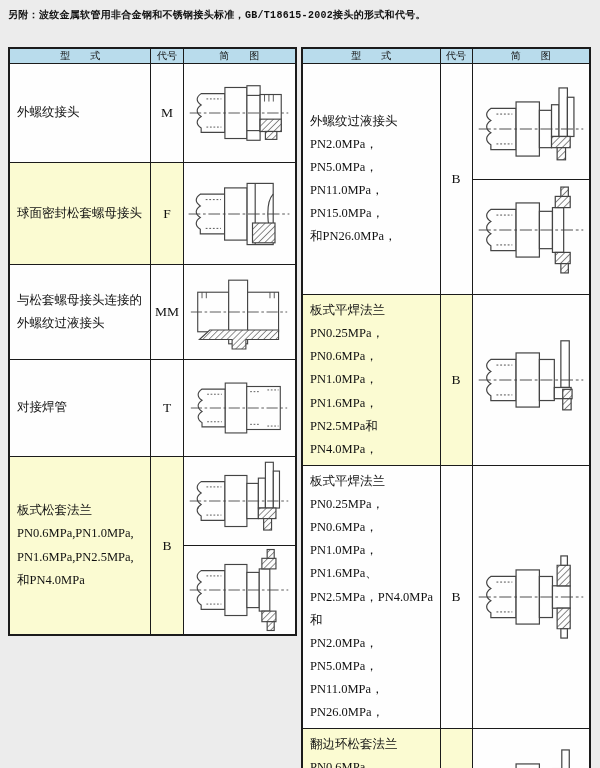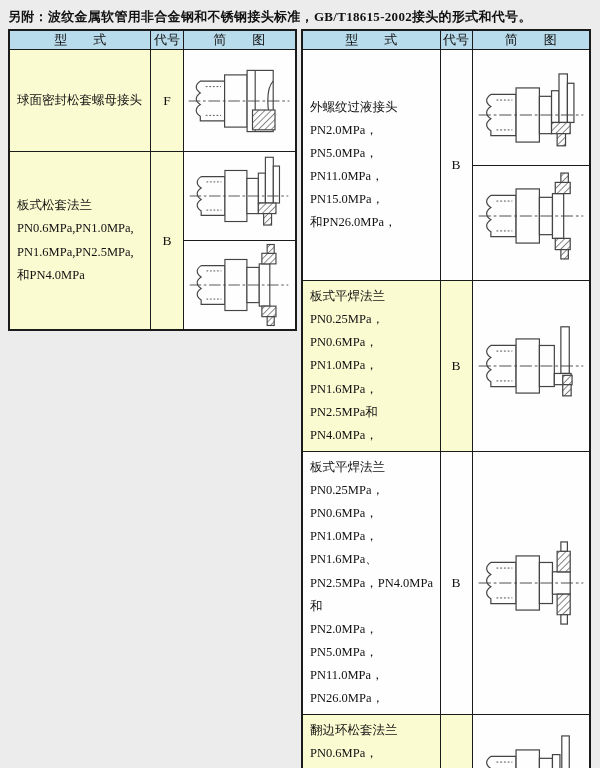--- a/index.html
+++ b/index.html
@@ -13,45 +13,45 @@
   }
   *{box-sizing:border-box;margin:0;padding:0;}
   html,body{width:600px;}
   body{
     background:var(--page_bg);
     font-family:"Liberation Serif","DejaVu Serif",serif;
     color:var(--text_color);
     padding:6px 8px;
   }
   .note-title{
-    font-family:Liberation Serif, serif;
+    font-family:Liberation Mono, monospace;
     font-weight:bold;
-    font-size:13px;
+    font-size:10px;
     letter-spacing:0.3px;
-    margin:2px 0 3px 0;
+    margin:2px 0 25px 0;
   }
   .tables{display:flex;gap:4px;align-items:flex-start;}
   table{
     border-collapse:collapse;
     table-layout:fixed;
     background:var(--cell_white);
   }
   table.t-left{width:289px;}
   table.t-right{width:290px;}
   td{
     border:1px solid var(--border_dark);
     vertical-align:middle;
     overflow:hidden;
   }
   table{border:2px solid var(--border_dark);}
   td.hdr{
     background:var(--header_bg);
     text-align:center;
     font-family:"Liberation Sans","DejaVu Sans",sans-serif;
-    font-size:13px;
+    font-size:10px;
     height:14px;
   }
   td.type{
     font-size:12.5px;
     line-height:1.85;
     padding:4px 3px 4px 7px;
     white-space:pre-line;
     background:var(--cell_white);
   }
   td.code{
@@ -97,42 +97,106 @@
         <col style="width:32px">
         <col style="width:112px">
       </colgroup>
     <tbody>
         <tr>
       <td class="hdr">型　　式</td>
       <td class="hdr">代号</td>
       <td class="hdr">简　　图</td>
     </tr>
 
+    <tr style="height:99px">
+      <td class="type">外螺纹接头</td>
+      <td class="code">M</td>
+      <td class="diag">
+            <div class="dwrap">
+        <svg class="dg" width="108" height="88" viewBox="0 0 120 100">
+          <use href="#hose"></use>
+          <g fill="#fefefe" stroke="#444" stroke-width="1.3">
+            <rect x="69" y="19" width="15" height="62"></rect>
+            <line x1="69" y1="30" x2="84" y2="30"></line>
+                  <line x1="69" y1="70" x2="84" y2="70"></line>
+            <rect x="84" y="29" width="24" height="42"></rect>
+            <line x1="89" y1="29" x2="89" y2="37" stroke-width="1"></line>
+            <line x1="94" y1="29" x2="94" y2="37" stroke-width="1"></line>
+            <line x1="99" y1="29" x2="99" y2="37" stroke-width="1"></line>
+            <rect x="84" y="57" width="24" height="14" fill="url(#hx)"></rect>
+            <rect x="90" y="71" width="13" height="9" fill="url(#hx)"></rect>
+          </g>
+          <use href="#cline"></use>
+        </svg>
+      </div>
+          </td>
+    </tr>
 
     <tr style="height:102px">
       <td class="type yellow">球面密封松套螺母接头</td>
       <td class="code yellow">F</td>
       <td class="diag">
             <div class="dwrap">
         <svg class="dg" width="108" height="90" viewBox="0 0 120 100">
           <use href="#hose"></use>
           <g fill="#fefefe" stroke="#444" stroke-width="1.3">
             <rect x="69" y="16" width="29" height="68"></rect>
             <line x1="78" y1="16" x2="78" y2="84"></line>
             <path d="M98,28 C90,36 90,64 98,72" fill="none"></path>
             <rect x="75" y="60" width="25" height="22" fill="url(#hx)"></rect>
           </g>
           <use href="#cline"></use>
         </svg>
       </div>
           </td>
     </tr>
 
-
-
+    <tr style="height:95px">
+      <td class="type">与松套螺母接头连接的
+外螺纹过液接头</td>
+      <td class="code">MM</td>
+      <td class="diag">
+            <div class="dwrap">
+        <svg class="dg" width="108" height="86" viewBox="0 0 120 100">
+          <g fill="#fefefe" stroke="#444" stroke-width="1.3">
+            <rect x="12" y="27" width="36" height="46"></rect>
+            <line x1="17" y1="27" x2="17" y2="34" stroke-width="1"></line>
+            <line x1="22" y1="27" x2="22" y2="34" stroke-width="1"></line>
+            <rect x="48" y="13" width="22" height="74"></rect>
+            <rect x="70" y="27" width="36" height="46"></rect>
+            <line x1="96" y1="27" x2="96" y2="34" stroke-width="1"></line>
+            <line x1="101" y1="27" x2="101" y2="34" stroke-width="1"></line>
+            <path d="M14,82 L26,71 L106,71 L106,82 L68,82 L68,93 L52,93 L52,82 Z" fill="url(#hx)"></path>
+          </g>
+          <use href="#cline"></use>
+        </svg>
+      </div>
+          </td>
+    </tr>
+
+
+    <tr style="height:97px">
+      <td class="type">对接焊管</td>
+      <td class="code">T</td>
+      <td class="diag">
+            <div class="dwrap">
+        <svg class="dg" width="108" height="86" viewBox="0 0 120 100">
+          <use href="#hose"></use>
+          <g fill="#fefefe" stroke="#444" stroke-width="1.3">
+            <rect x="69" y="25" width="39" height="50"></rect>
+            <line x1="73" y1="31" x2="85" y2="31" stroke-dasharray="2 2" stroke-width="1"></line>
+            <line x1="93" y1="29" x2="106" y2="29" stroke-dasharray="2 2" stroke-width="1"></line>
+            <line x1="73" y1="69" x2="85" y2="69" stroke-dasharray="2 2" stroke-width="1"></line>
+            <line x1="93" y1="71" x2="106" y2="71" stroke-dasharray="2 2" stroke-width="1"></line>
+          </g>
+          <use href="#cline"></use>
+        </svg>
+      </div>
+          </td>
+    </tr>
 
     <tr style="height:164px">
       <td class="type yellow">板式松套法兰
 PN0.6MPa,PN1.0MPa,
 PN1.6MPa,PN2.5MPa,
 和PN4.0MPa</td>
       <td class="code yellow">B</td>
       <td class="diag split">
         <div class="dwrap half">
           <svg class="dg" width="108" height="88" viewBox="0 0 120 100">

